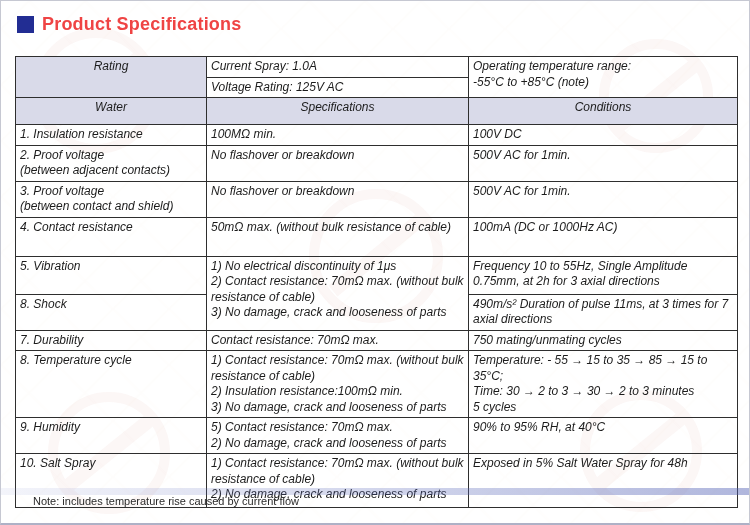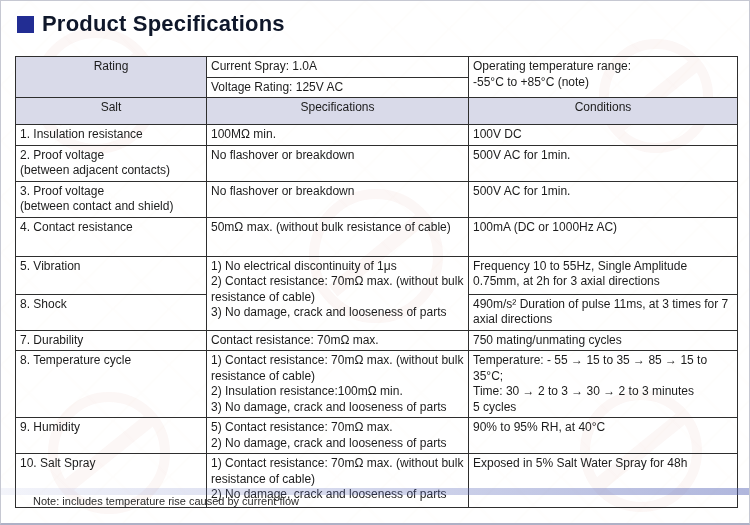--- a/index.html
+++ b/index.html
@@ -21,29 +21,30 @@
   }
   .title-row{
     position:absolute;left:16px;top:10px;
     display:flex;align-items:center;gap:8px;
   }
   .title-bullet{
     width:17px;height:17px;background:#222d93;
     flex:0 0 auto;
   }
   .page-title{
-    font-size:22px;font-weight:bold;color:#0f172a;
+    font-size:18px;font-weight:bold;color:#ef4444;
     letter-spacing:0.2px;line-height:26px;
   }
   table.spec-table{
     position:absolute;left:14px;top:55px;
     width:722px;
     border-collapse:collapse;
     table-layout:fixed;
     background:transparent;
+    font-style:italic;
   }
   table.spec-table td{
     border:1px solid #2e2e2e;
     font-size:12px;
     line-height:15.5px;
     padding:2px 4px;
     vertical-align:top;
     white-space:pre-line;
     overflow:hidden;
   }
@@ -109,21 +110,21 @@
         <td class="hdr" rowspan="2">Rating</td>
         <td class="mid">Current Spray: 1.0A</td>
         <td rowspan="2">Operating temperature range:
 -55°C to +85°C (note)</td>
       </tr>
       <tr style="height:20px">
         <td class="mid">Voltage Rating: 125V AC</td>
       </tr>
 
       <tr style="height:27px">
-        <td class="hdr">Salt</td>
+        <td class="hdr">Water</td>
         <td class="hdr">Specifications</td>
         <td class="hdr">Conditions</td>
       </tr>
 
       <tr style="height:17px">
         <td>1. Insulation resistance</td>
         <td>100MΩ min.</td>
         <td>100V DC</td>
       </tr>
       <tr style="height:35px">

